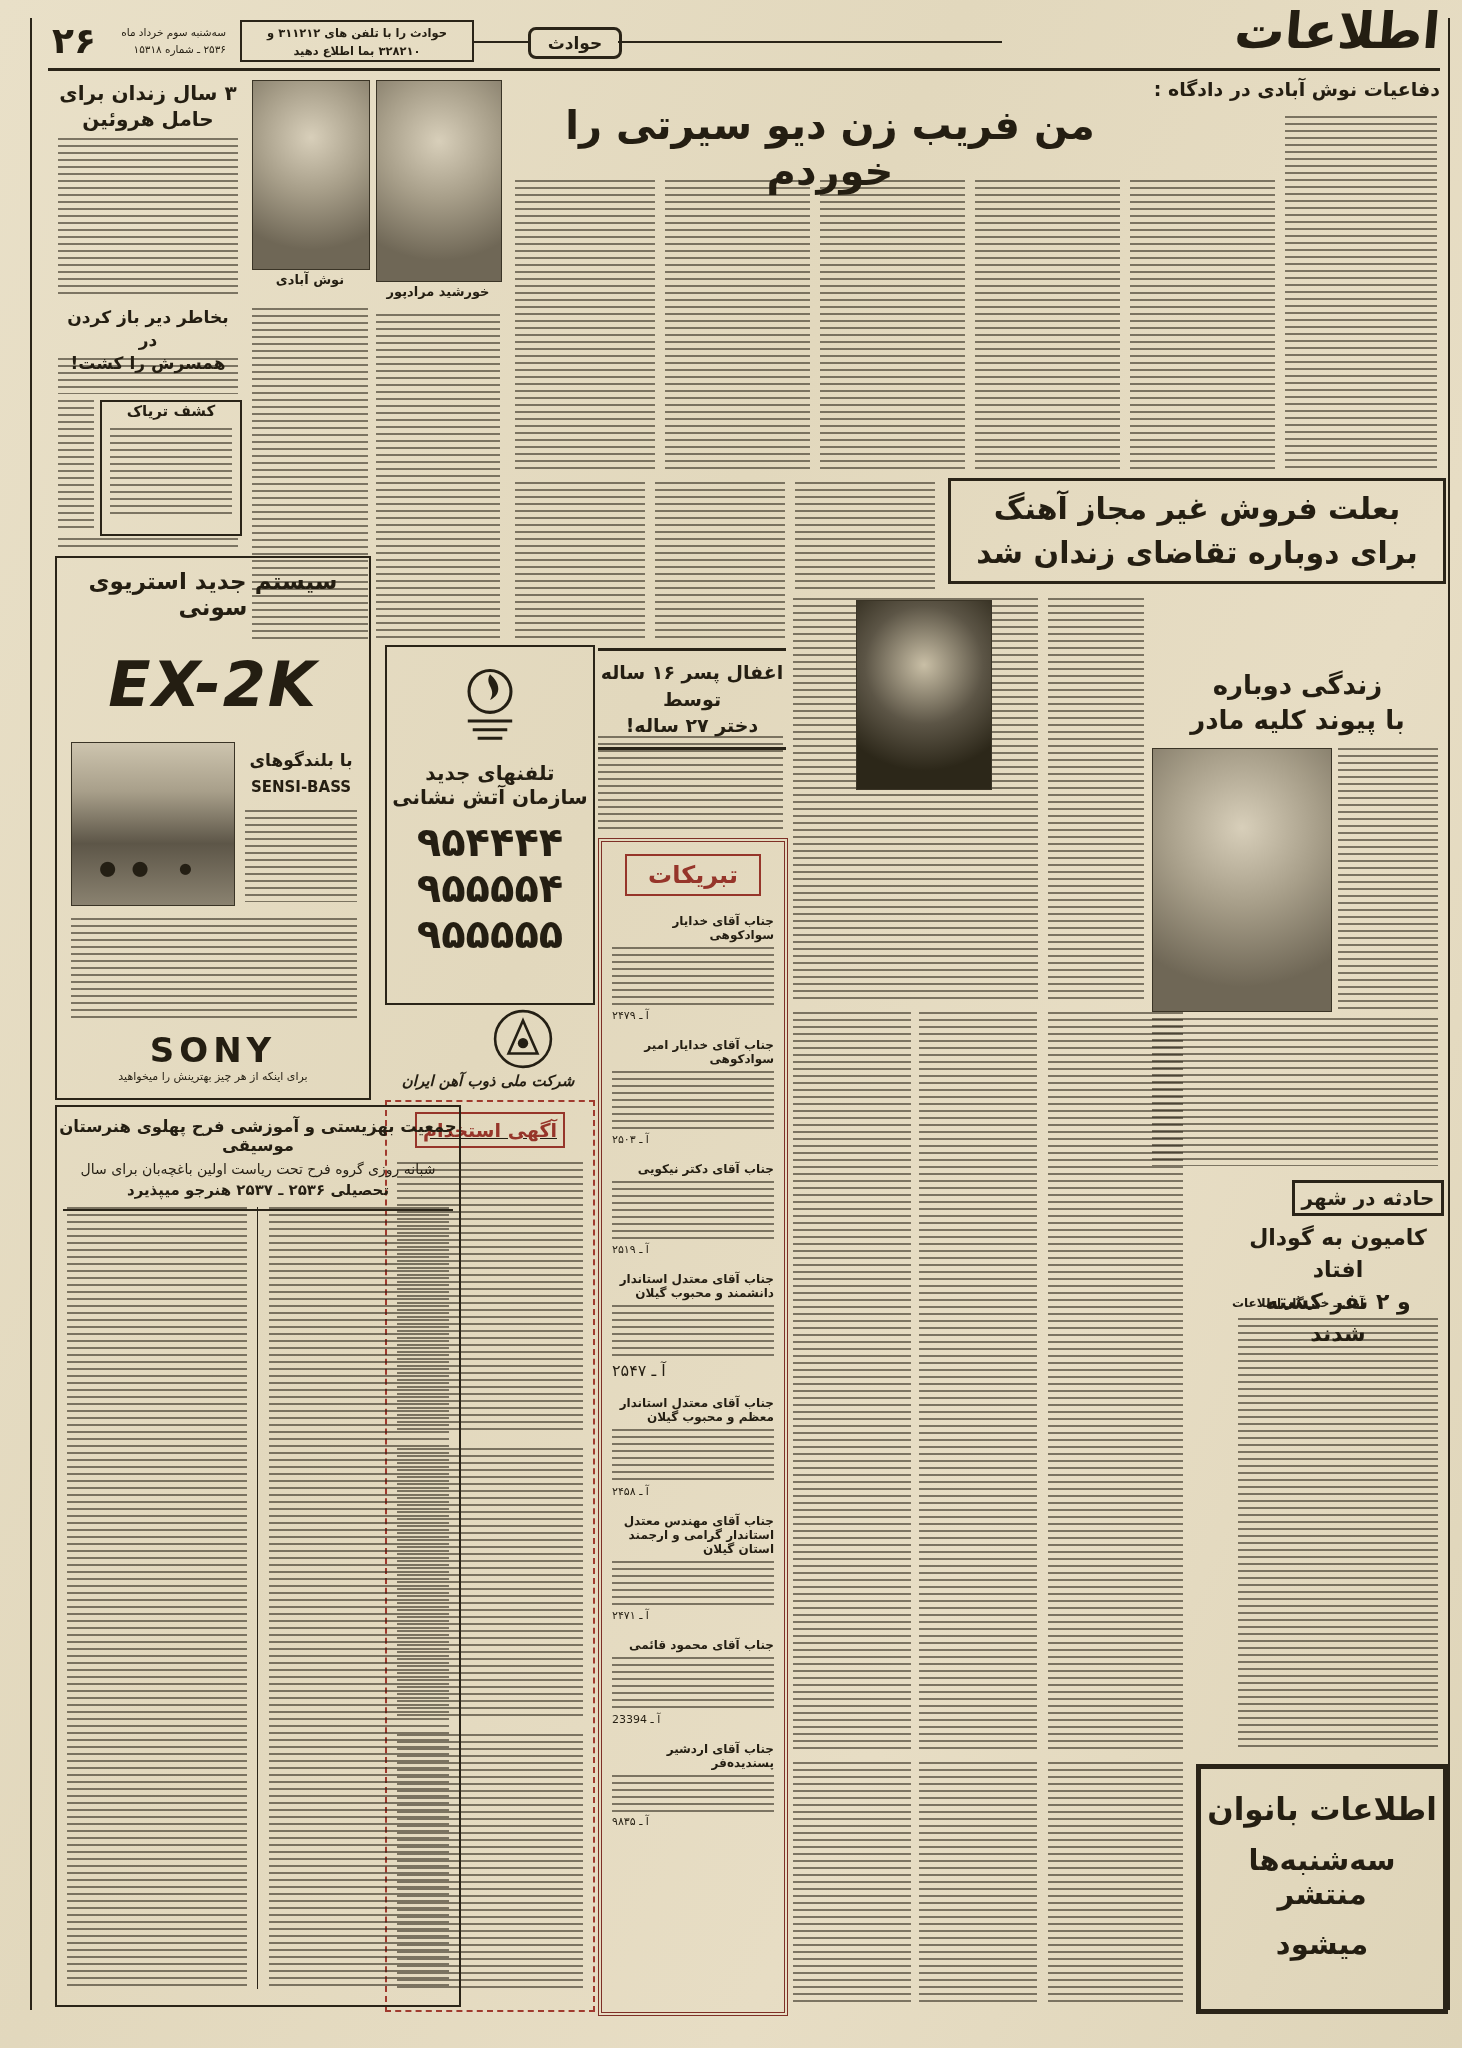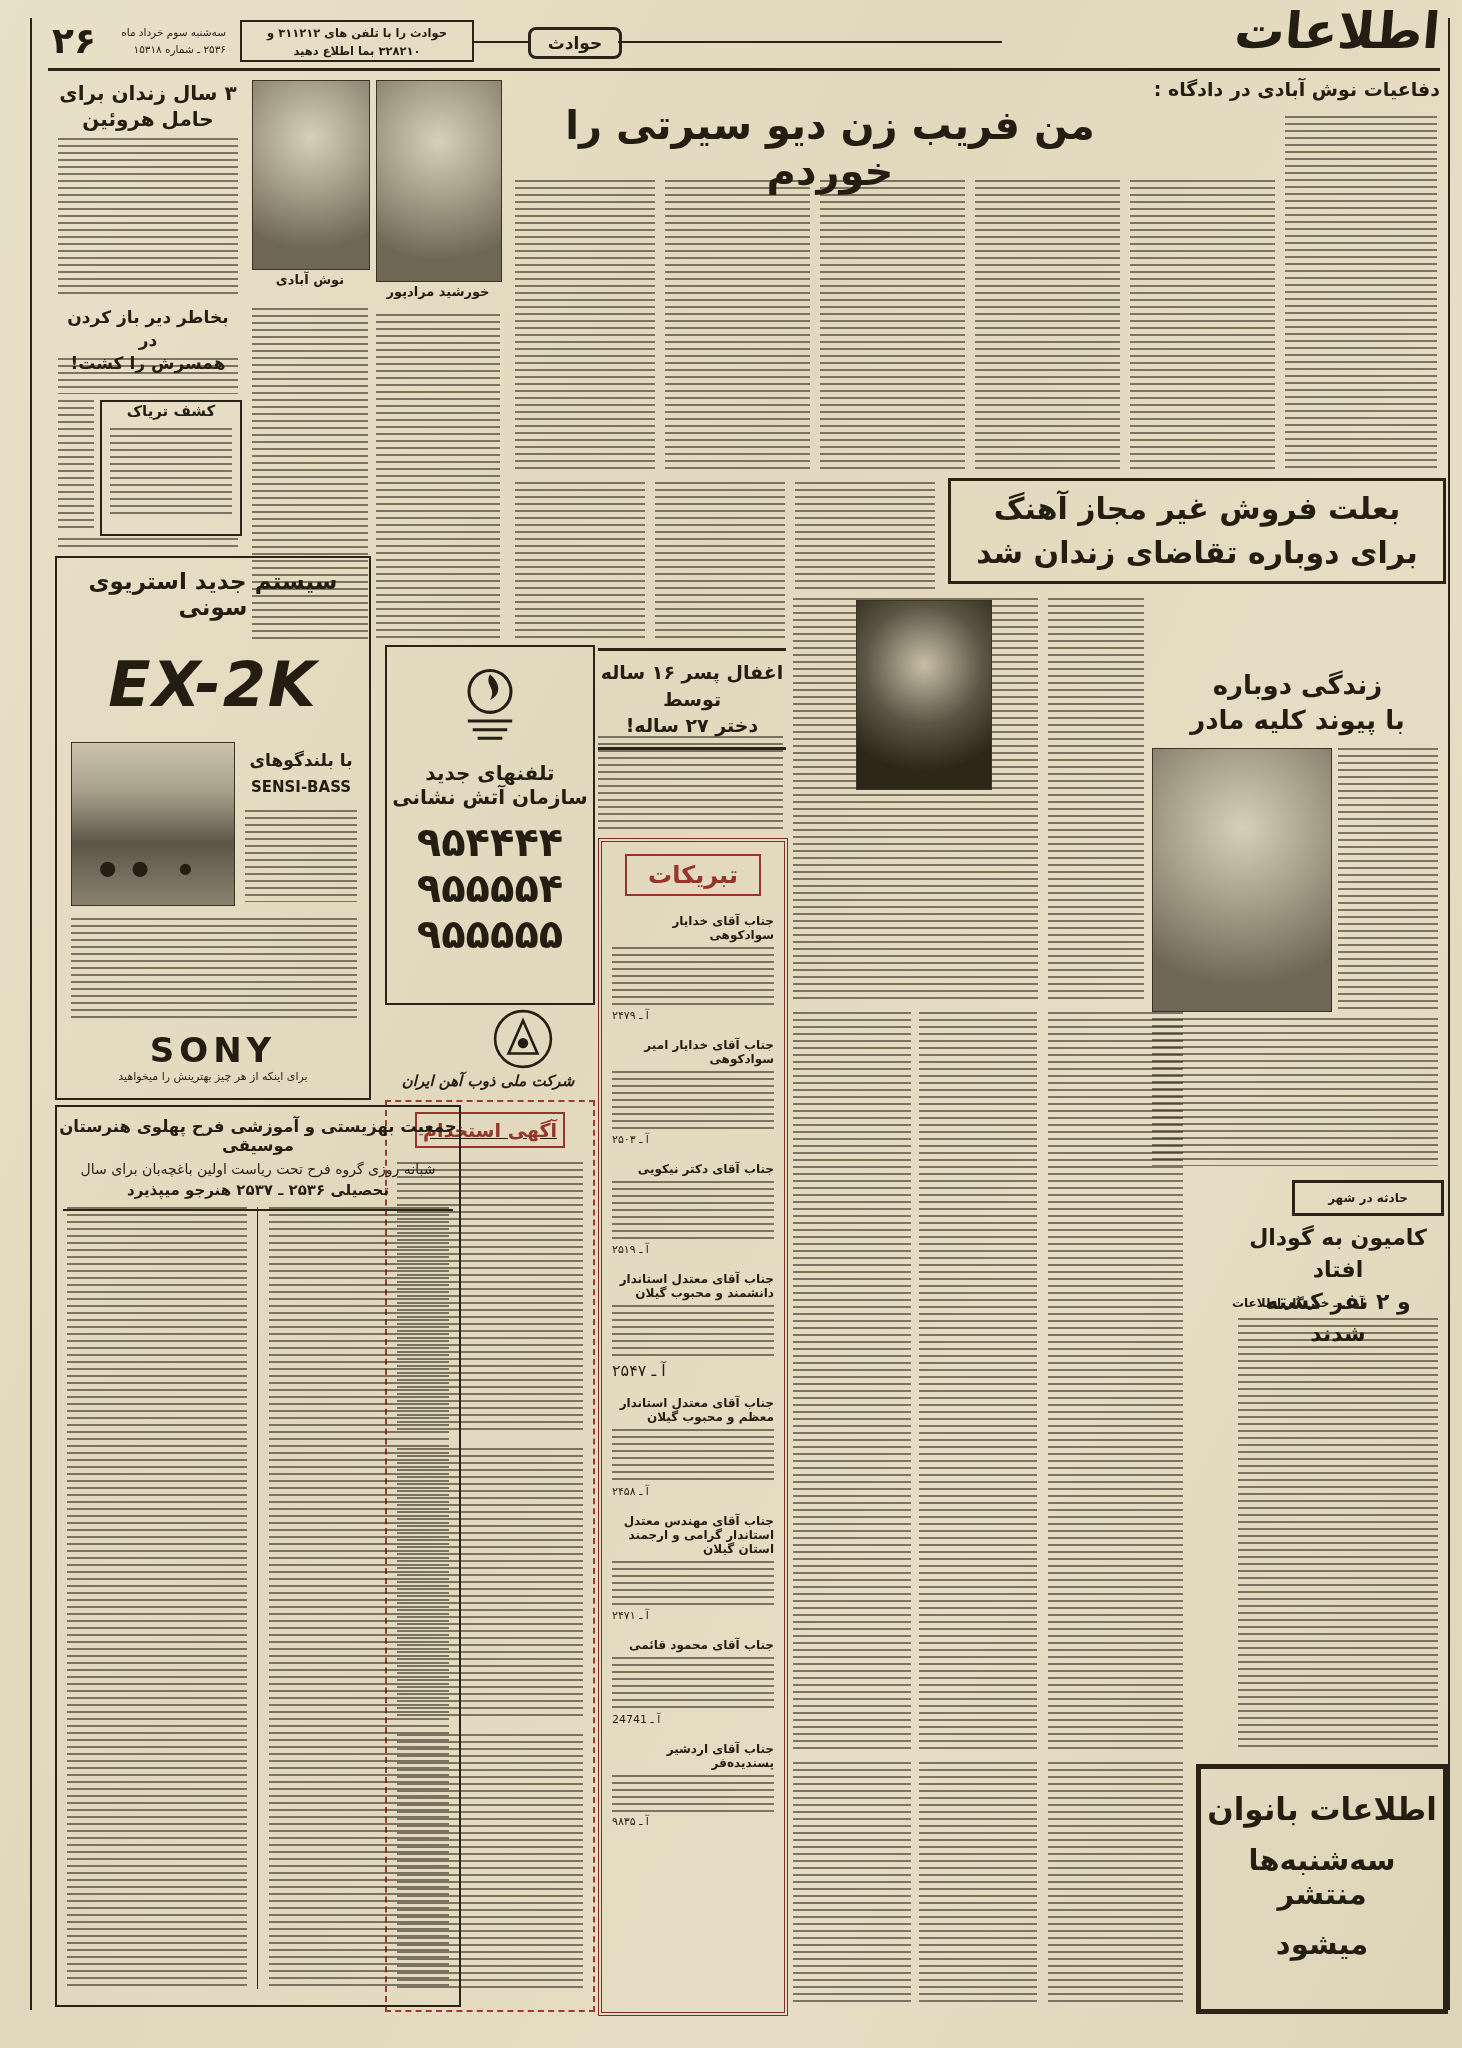--- a/index.html
+++ b/index.html
@@ -161,21 +161,21 @@
       <div class="lt" style="font-size:11px">آ ـ ۲۴۵۸</div>
     </div>
     <div style="margin:16px 10px 0 10px">
       <div class="rt b" style="font-size:12px">جناب آقای مهندس معتدل استاندار گرامی و ارجمند استان گیلان</div>
       <div class="tx" style="height:48px;margin-top:5px"></div>
       <div class="lt" style="font-size:11px">آ ـ ۲۴۷۱</div>
     </div>
     <div style="margin:16px 10px 0 10px">
       <div class="rt b" style="font-size:12px">جناب آقای محمود قائمی</div>
       <div class="tx" style="height:56px;margin-top:5px"></div>
-      <div class="lt" style="font-size:11px">آ ـ 24741</div>
+      <div class="lt" style="font-size:11px">آ ـ 23394</div>
     </div>
     <div style="margin:16px 10px 0 10px">
       <div class="rt b" style="font-size:12px">جناب آقای اردشیر پسندیده‌فر</div>
       <div class="tx" style="height:40px;margin-top:5px"></div>
       <div class="lt" style="font-size:11px">آ ـ ۹۸۳۵</div>
     </div>
   </div>
 
   <div class="abs box thick" style="left:948px;top:478px;width:492px;height:100px">
     <div class="ctr b pl" style="font-size:30px;line-height:1.45;margin-top:6px">بعلت فروش غیر مجاز آهنگ
@@ -191,21 +191,21 @@
   <div class="abs tx" style="left:1338px;top:748px;width:100px;height:262px"></div>
   <div class="abs tx" style="left:1152px;top:1018px;width:286px;height:148px"></div>
 
   <div class="abs tx" style="left:793px;top:1012px;width:118px;height:740px"></div>
   <div class="abs tx" style="left:919px;top:1012px;width:118px;height:740px"></div>
   <div class="abs tx" style="left:1048px;top:1012px;width:135px;height:740px"></div>
   <div class="abs tx" style="left:793px;top:1762px;width:118px;height:244px"></div>
   <div class="abs tx" style="left:919px;top:1762px;width:118px;height:244px"></div>
   <div class="abs tx" style="left:1048px;top:1762px;width:135px;height:244px"></div>
 
-  <div class="abs ctr b" style="left:1292px;top:1180px;width:146px;height:30px;border:3px solid #2a2418;font-size:12px;line-height:30px">حادثه در شهر</div>
+  <div class="abs ctr b" style="left:1292px;top:1180px;width:146px;height:30px;border:3px solid #2a2418;font-size:20px;line-height:30px">حادثه در شهر</div>
   <div class="abs ctr b pl" style="left:1238px;top:1222px;width:200px;font-size:22px;line-height:1.45">کامیون به گودال افتاد
 و ۲ نفر کشته شدند</div>
   <div class="abs rt b" style="left:1164px;top:1296px;width:200px;font-size:12px">آمل ـ خبرنگار اطلاعات</div>
   <div class="abs tx" style="left:1238px;top:1318px;width:200px;height:434px"></div>
 
   <div class="abs" style="left:1196px;top:1764px;width:242px;height:240px;border:5px solid #2a2418">
     <div class="ctr b" style="font-size:31px;margin-top:22px">اطلاعات بانوان</div>
     <div class="ctr b" style="font-size:29px;margin-top:16px">سه‌شنبه‌ها منتشر</div>
     <div class="ctr b" style="font-size:29px;margin-top:16px">میشود</div>
   </div>

